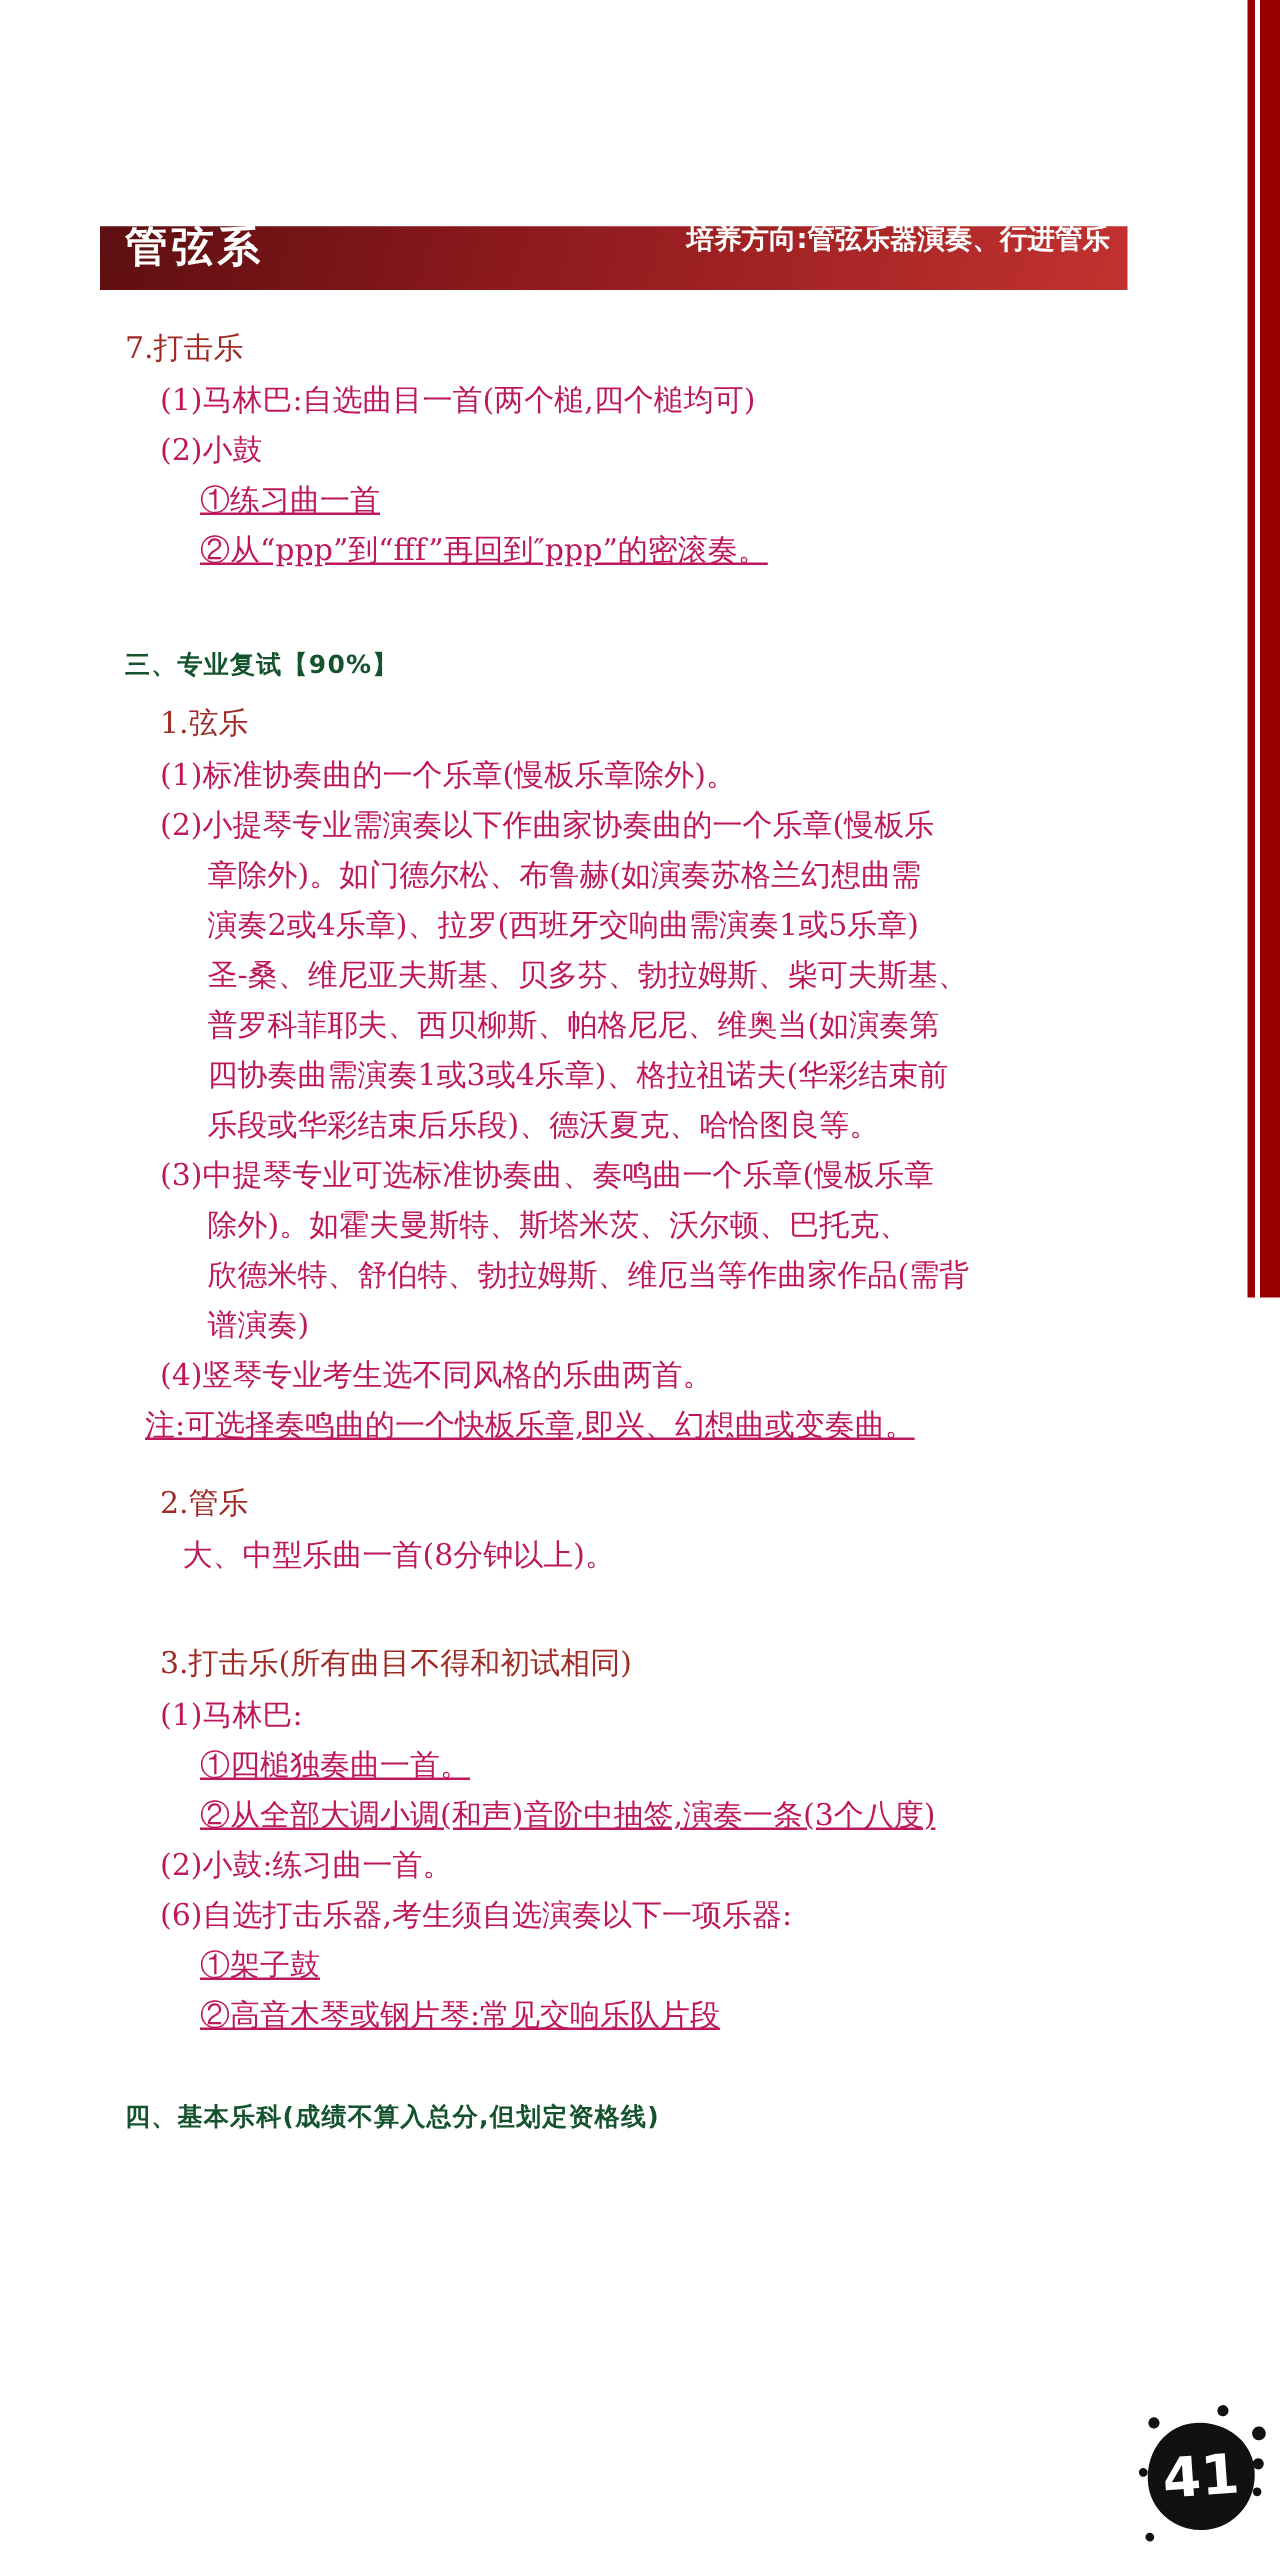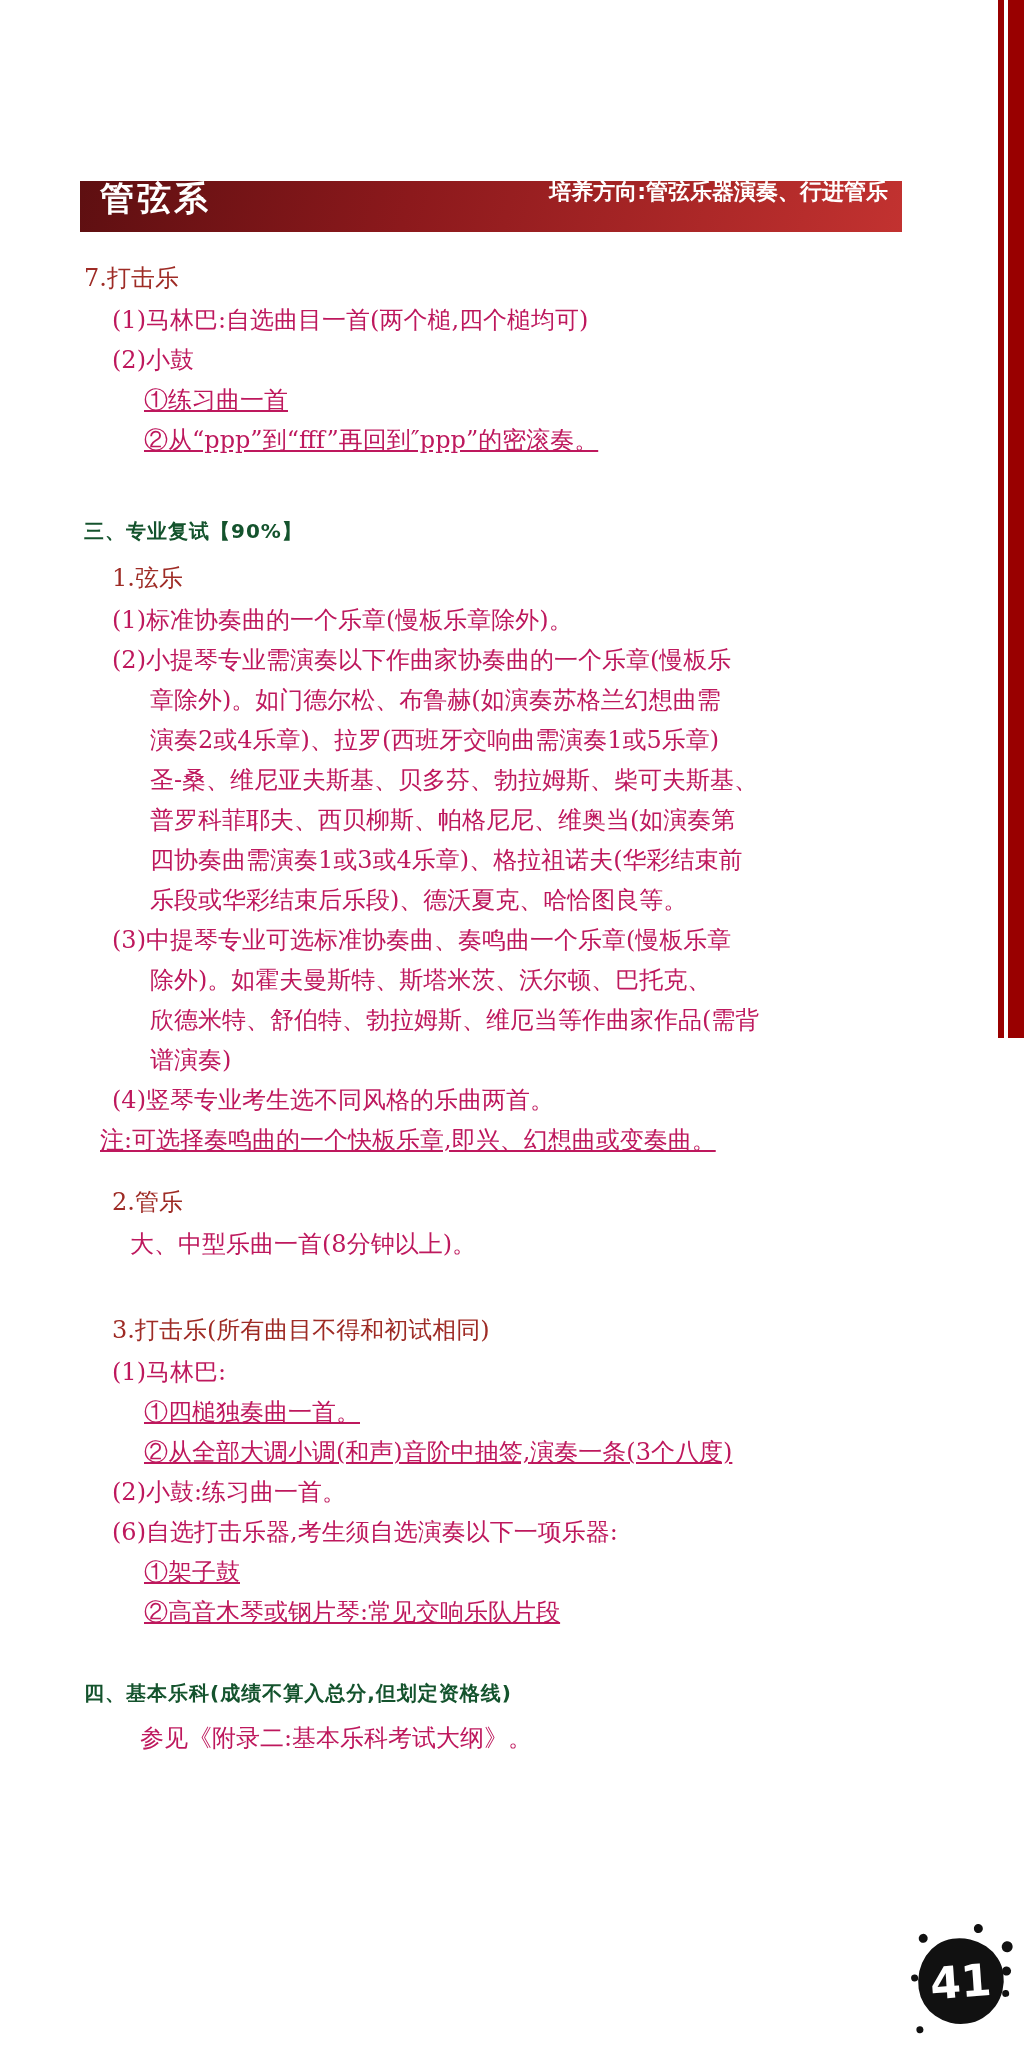--- a/index.html
+++ b/index.html
@@ -35,21 +35,21 @@
     letter-spacing: 3px; line-height: 1;
     font-family: "DejaVu Sans", "Liberation Sans", sans-serif;
   }
   .header-subtitle {
     color: #ffffff; font-weight: bold; font-size: 22px; line-height: 1;
     font-family: "DejaVu Sans", "Liberation Sans", sans-serif;
   }
 
   
   .content {
-    position: absolute; left: 72px; top: 256px; width: 860px;
+    position: absolute; left: 88px; top: 256px; width: 860px;
   }
   .line {
     font-size: 24px; line-height: 40px; color: #be185d;
     white-space: nowrap;
   }
   .h-red  { color: #9e2b25; font-size: 24px; line-height: 44px; white-space: nowrap; }
   .h-major {
     color: #14532d; font-weight: bold; font-size: 20px; line-height: 50px;
     white-space: nowrap;
     font-family: "DejaVu Sans", "Liberation Sans", sans-serif;
@@ -136,21 +136,20 @@
     <div class="h-red ind1 gap-lg">3.打击乐(所有曲目不得和初试相同)</div>
     <div class="line ind1">(1)马林巴:</div>
     <div class="line ind1b">①四槌独奏曲一首。</div>
     <div class="line ind1b">②从全部大调小调(和声)音阶中抽签,演奏一条(3个八度)</div>
     <div class="line ind1">(2)小鼓:练习曲一首。</div>
     <div class="line ind1">(6)自选打击乐器,考生须自选演奏以下一项乐器:</div>
     <div class="line ind1b">①架子鼓</div>
     <div class="line ind1b">②高音木琴或钢片琴:常见交响乐队片段</div>
 
     <div class="h-major ind0 gap-sm">四、基本乐科(成绩不算入总分,但划定资格线)</div>
-    <div class="line indref">参见《附录二:基本乐科考试大纲》。</div>
   </div>
 
   <div class="page-badge">
     <div class="ink-circle">
       <span class="page-number">41</span>
     </div>
   </div>
 
 </div>
 

